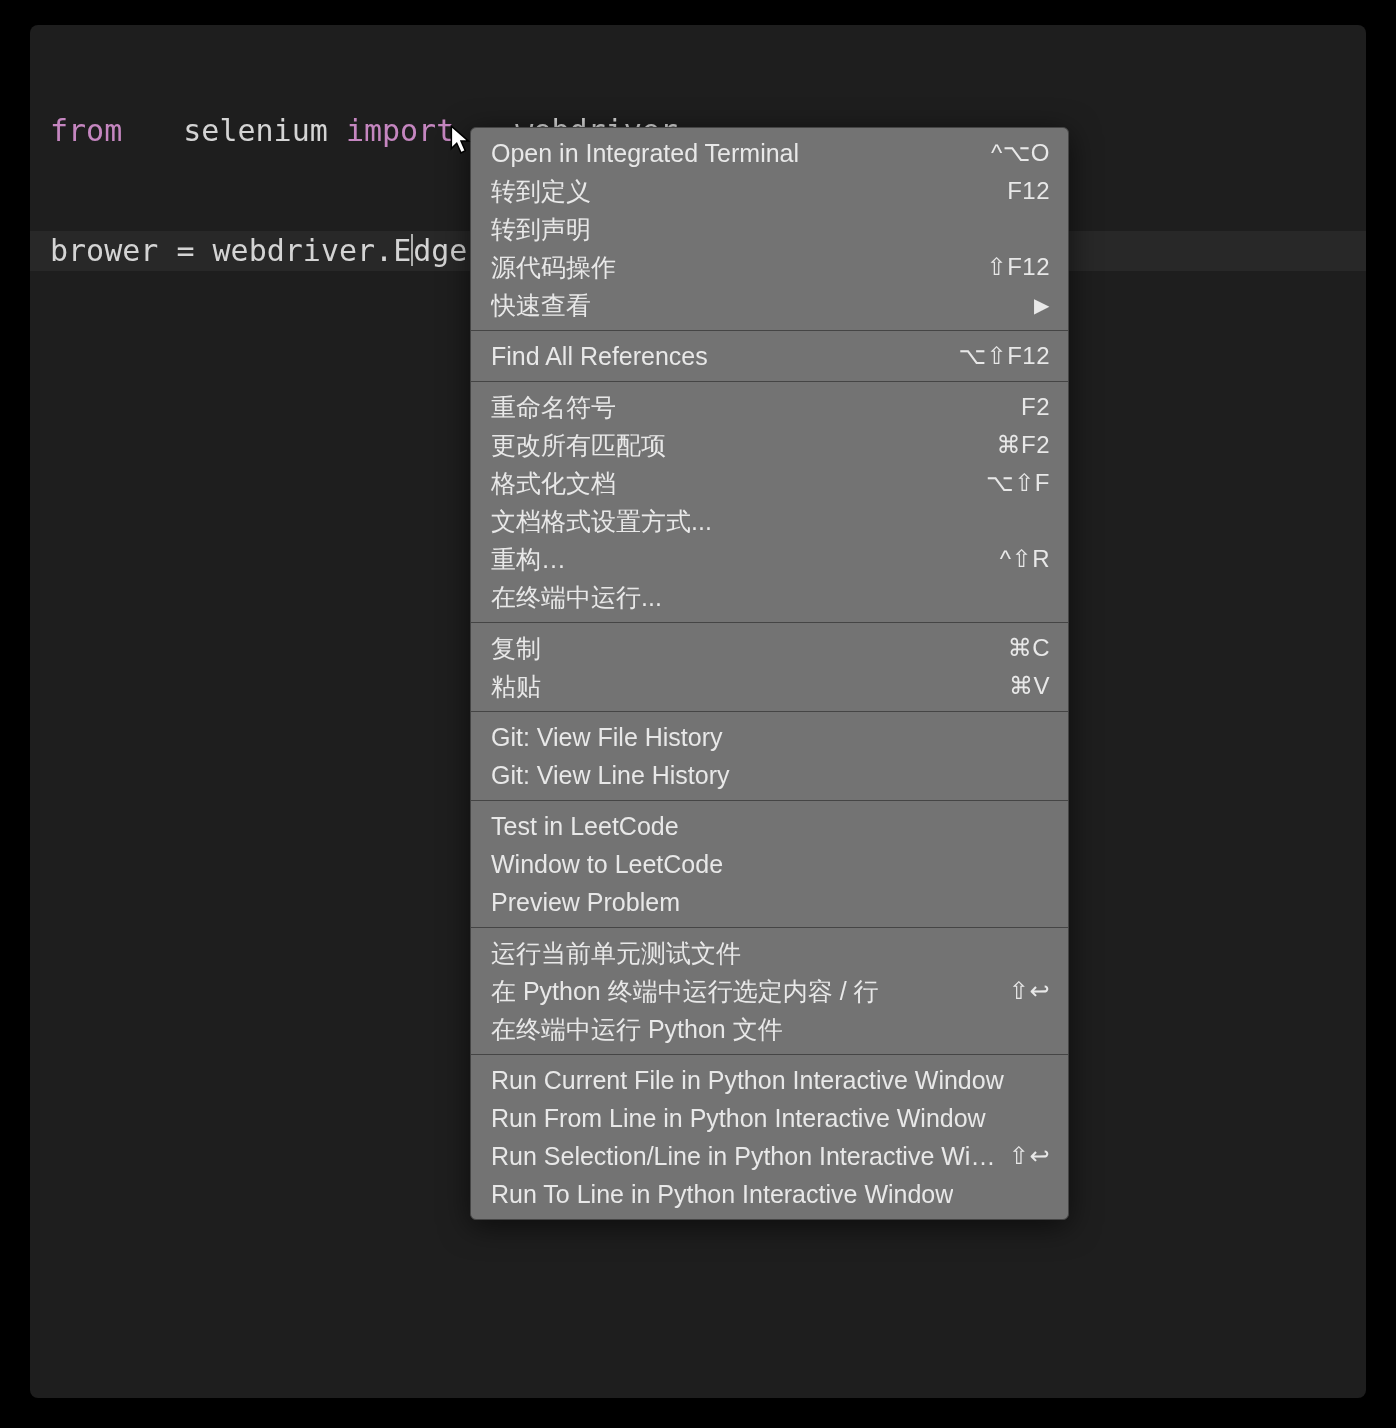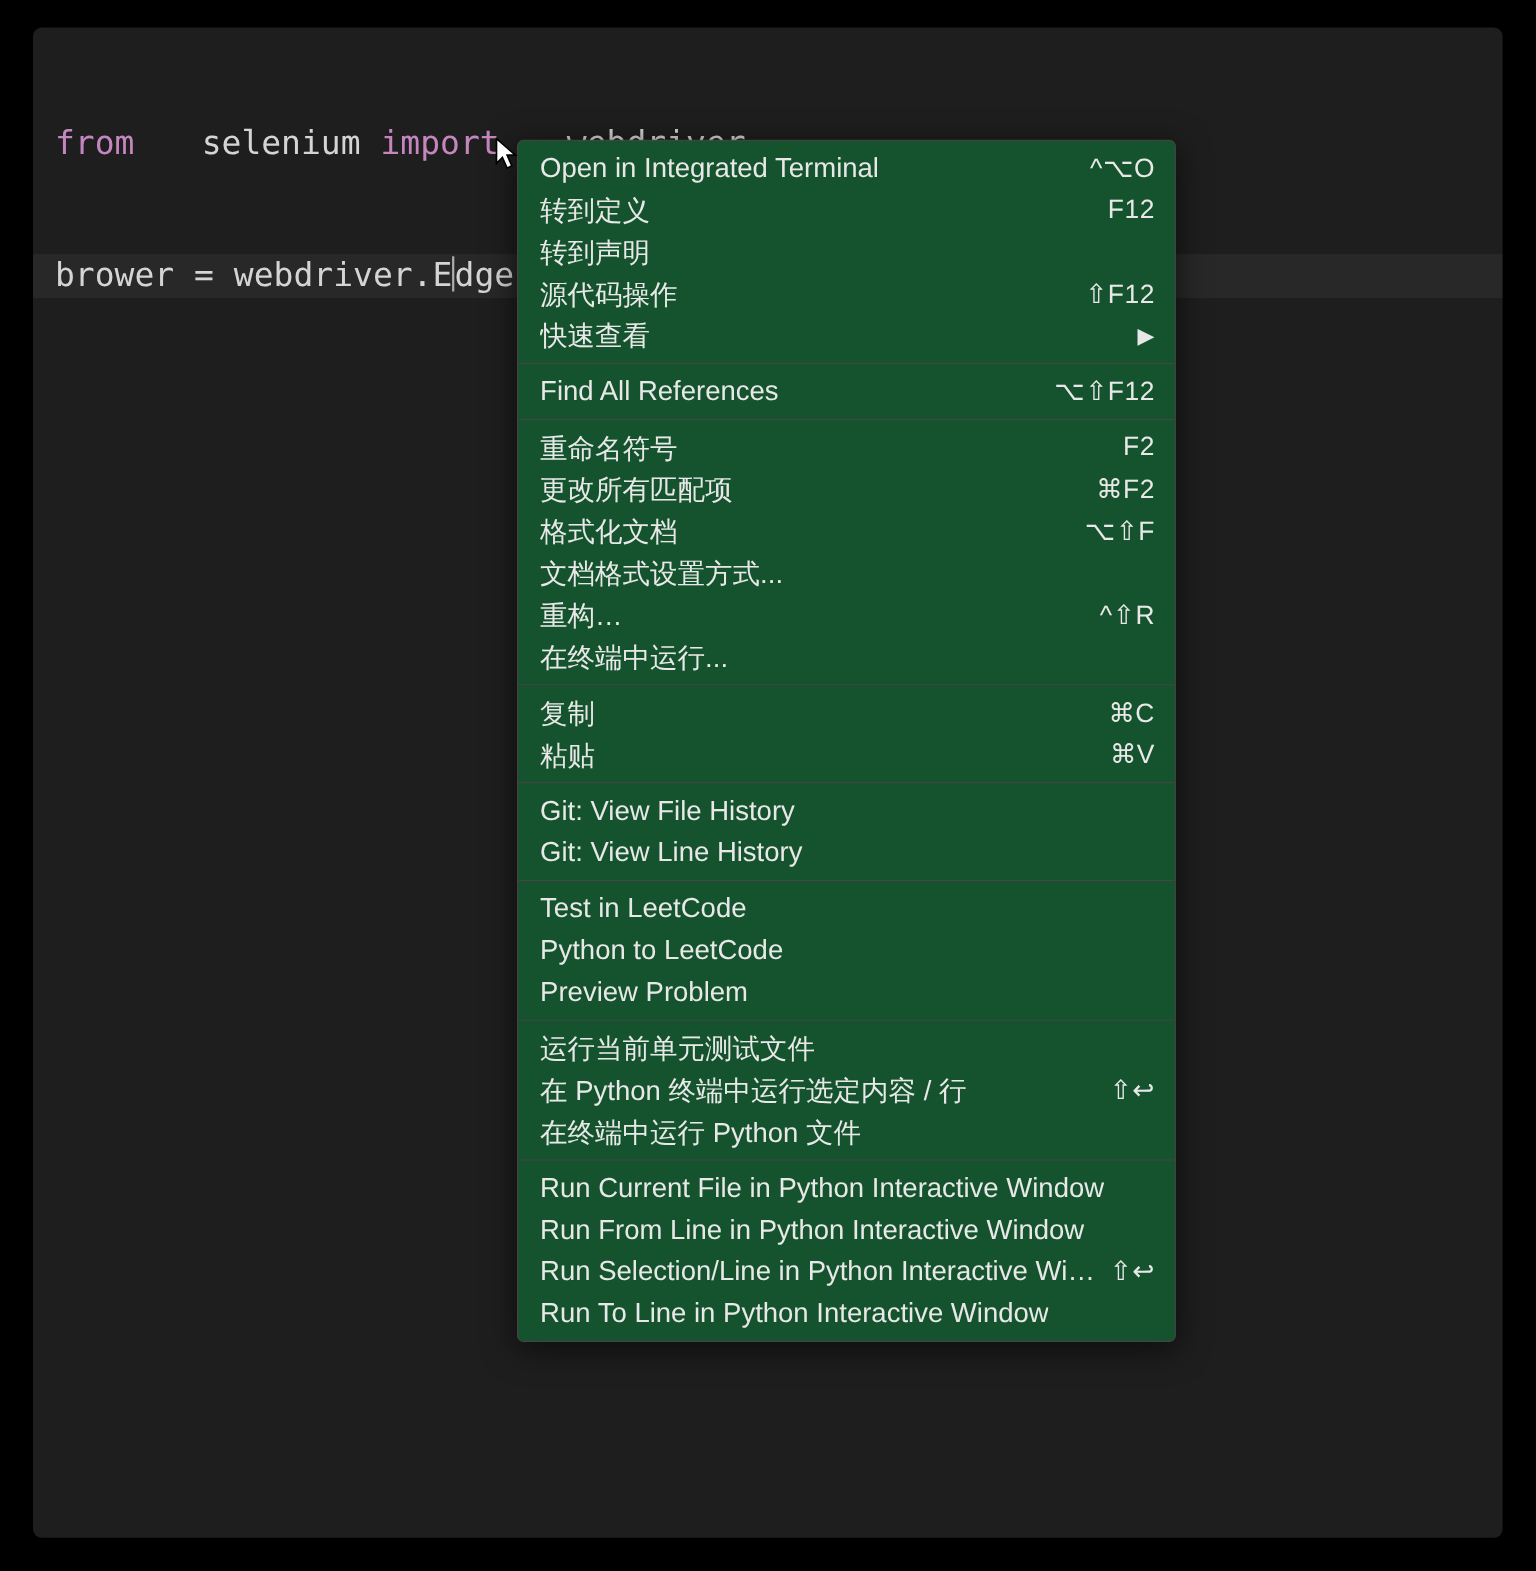--- a/index.html
+++ b/index.html
@@ -50,21 +50,21 @@
     height: 30px;
     pointer-events: none;
     z-index: 50;
   }
 
   .ctx-menu {
     position: absolute;
     left: 440px;
     top: 102px;
     width: 599px;
-    background: #14532d;
+    background: #737373;
     border: 1px solid #454545;
     border-radius: 6px;
     box-shadow: 0 6px 30px rgba(0,0,0,0.6);
     padding: 6px 0;
     font-size: 25px;
     color: #e8e8e8;
     z-index: 40;
   }
   .menu-item {
     display: flex;
@@ -176,21 +176,21 @@
       <div class="menu-item">
         <span class="menu-label">Git: View Line History</span>
         <span class="menu-shortcut"></span>
       </div>
       <div class="menu-sep"></div>
       <div class="menu-item">
         <span class="menu-label">Test in LeetCode</span>
         <span class="menu-shortcut"></span>
       </div>
       <div class="menu-item">
-        <span class="menu-label">Python to LeetCode</span>
+        <span class="menu-label">Window to LeetCode</span>
         <span class="menu-shortcut"></span>
       </div>
       <div class="menu-item">
         <span class="menu-label">Preview Problem</span>
         <span class="menu-shortcut"></span>
       </div>
       <div class="menu-sep"></div>
       <div class="menu-item">
         <span class="menu-label">运行当前单元测试文件</span>
         <span class="menu-shortcut"></span>

